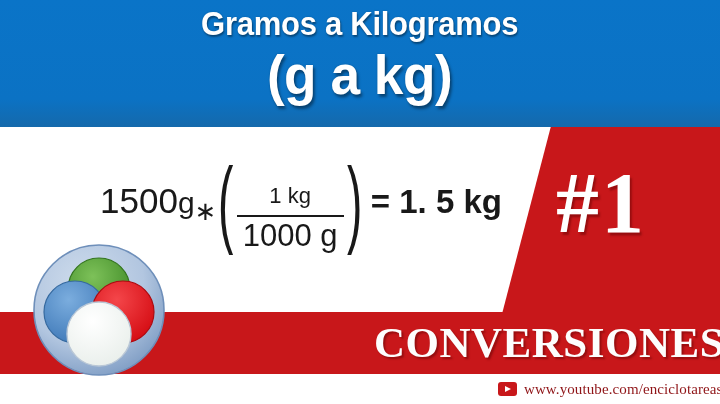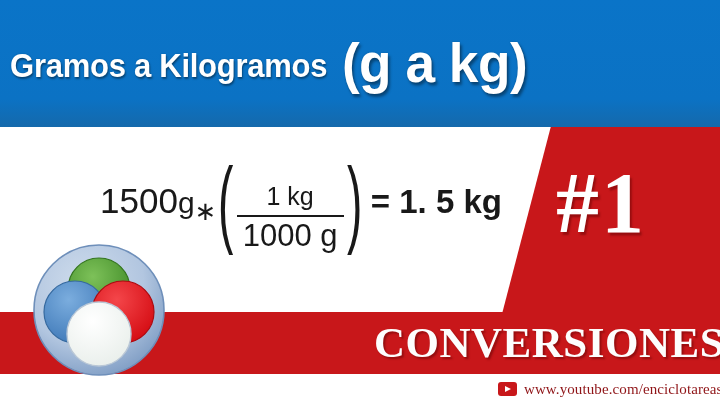--- a/index.html
+++ b/index.html
@@ -31,21 +31,21 @@
     background: linear-gradient(180deg, #0a74c8 0%, #0b72c4 78%, #1569ab 100%);
     z-index: 2;
   }
   .header-inner {
     position: absolute;
     left: 0;
     top: 0;
     width: 720px;
     height: 127px;
     display: flex;
-    flex-direction: row;
+    flex-direction: column;
     align-items: center;
     justify-content: flex-start;
   }
   .title-main {
     margin-top: 4px;
     font-family: "Liberation Sans", sans-serif;
     font-weight: bold;
     font-size: 33px;
     line-height: 40px;
     letter-spacing: -0.3px;
@@ -153,21 +153,21 @@
   }
   .eq-frac {
     display: inline-flex;
     flex-direction: column;
     align-items: center;
     justify-content: center;
     margin: 0 2px;
     vertical-align: middle;
   }
   .eq-frac-num {
-    font-size: 25px;
+    font-size: 22px;
     line-height: 36px;
     padding: 0 6px 1px 6px;
     white-space: nowrap;
     margin-top: 27px;
   }
   .eq-frac-bar {
     width: 100%;
     height: 2px;
     background: #191919;
   }

